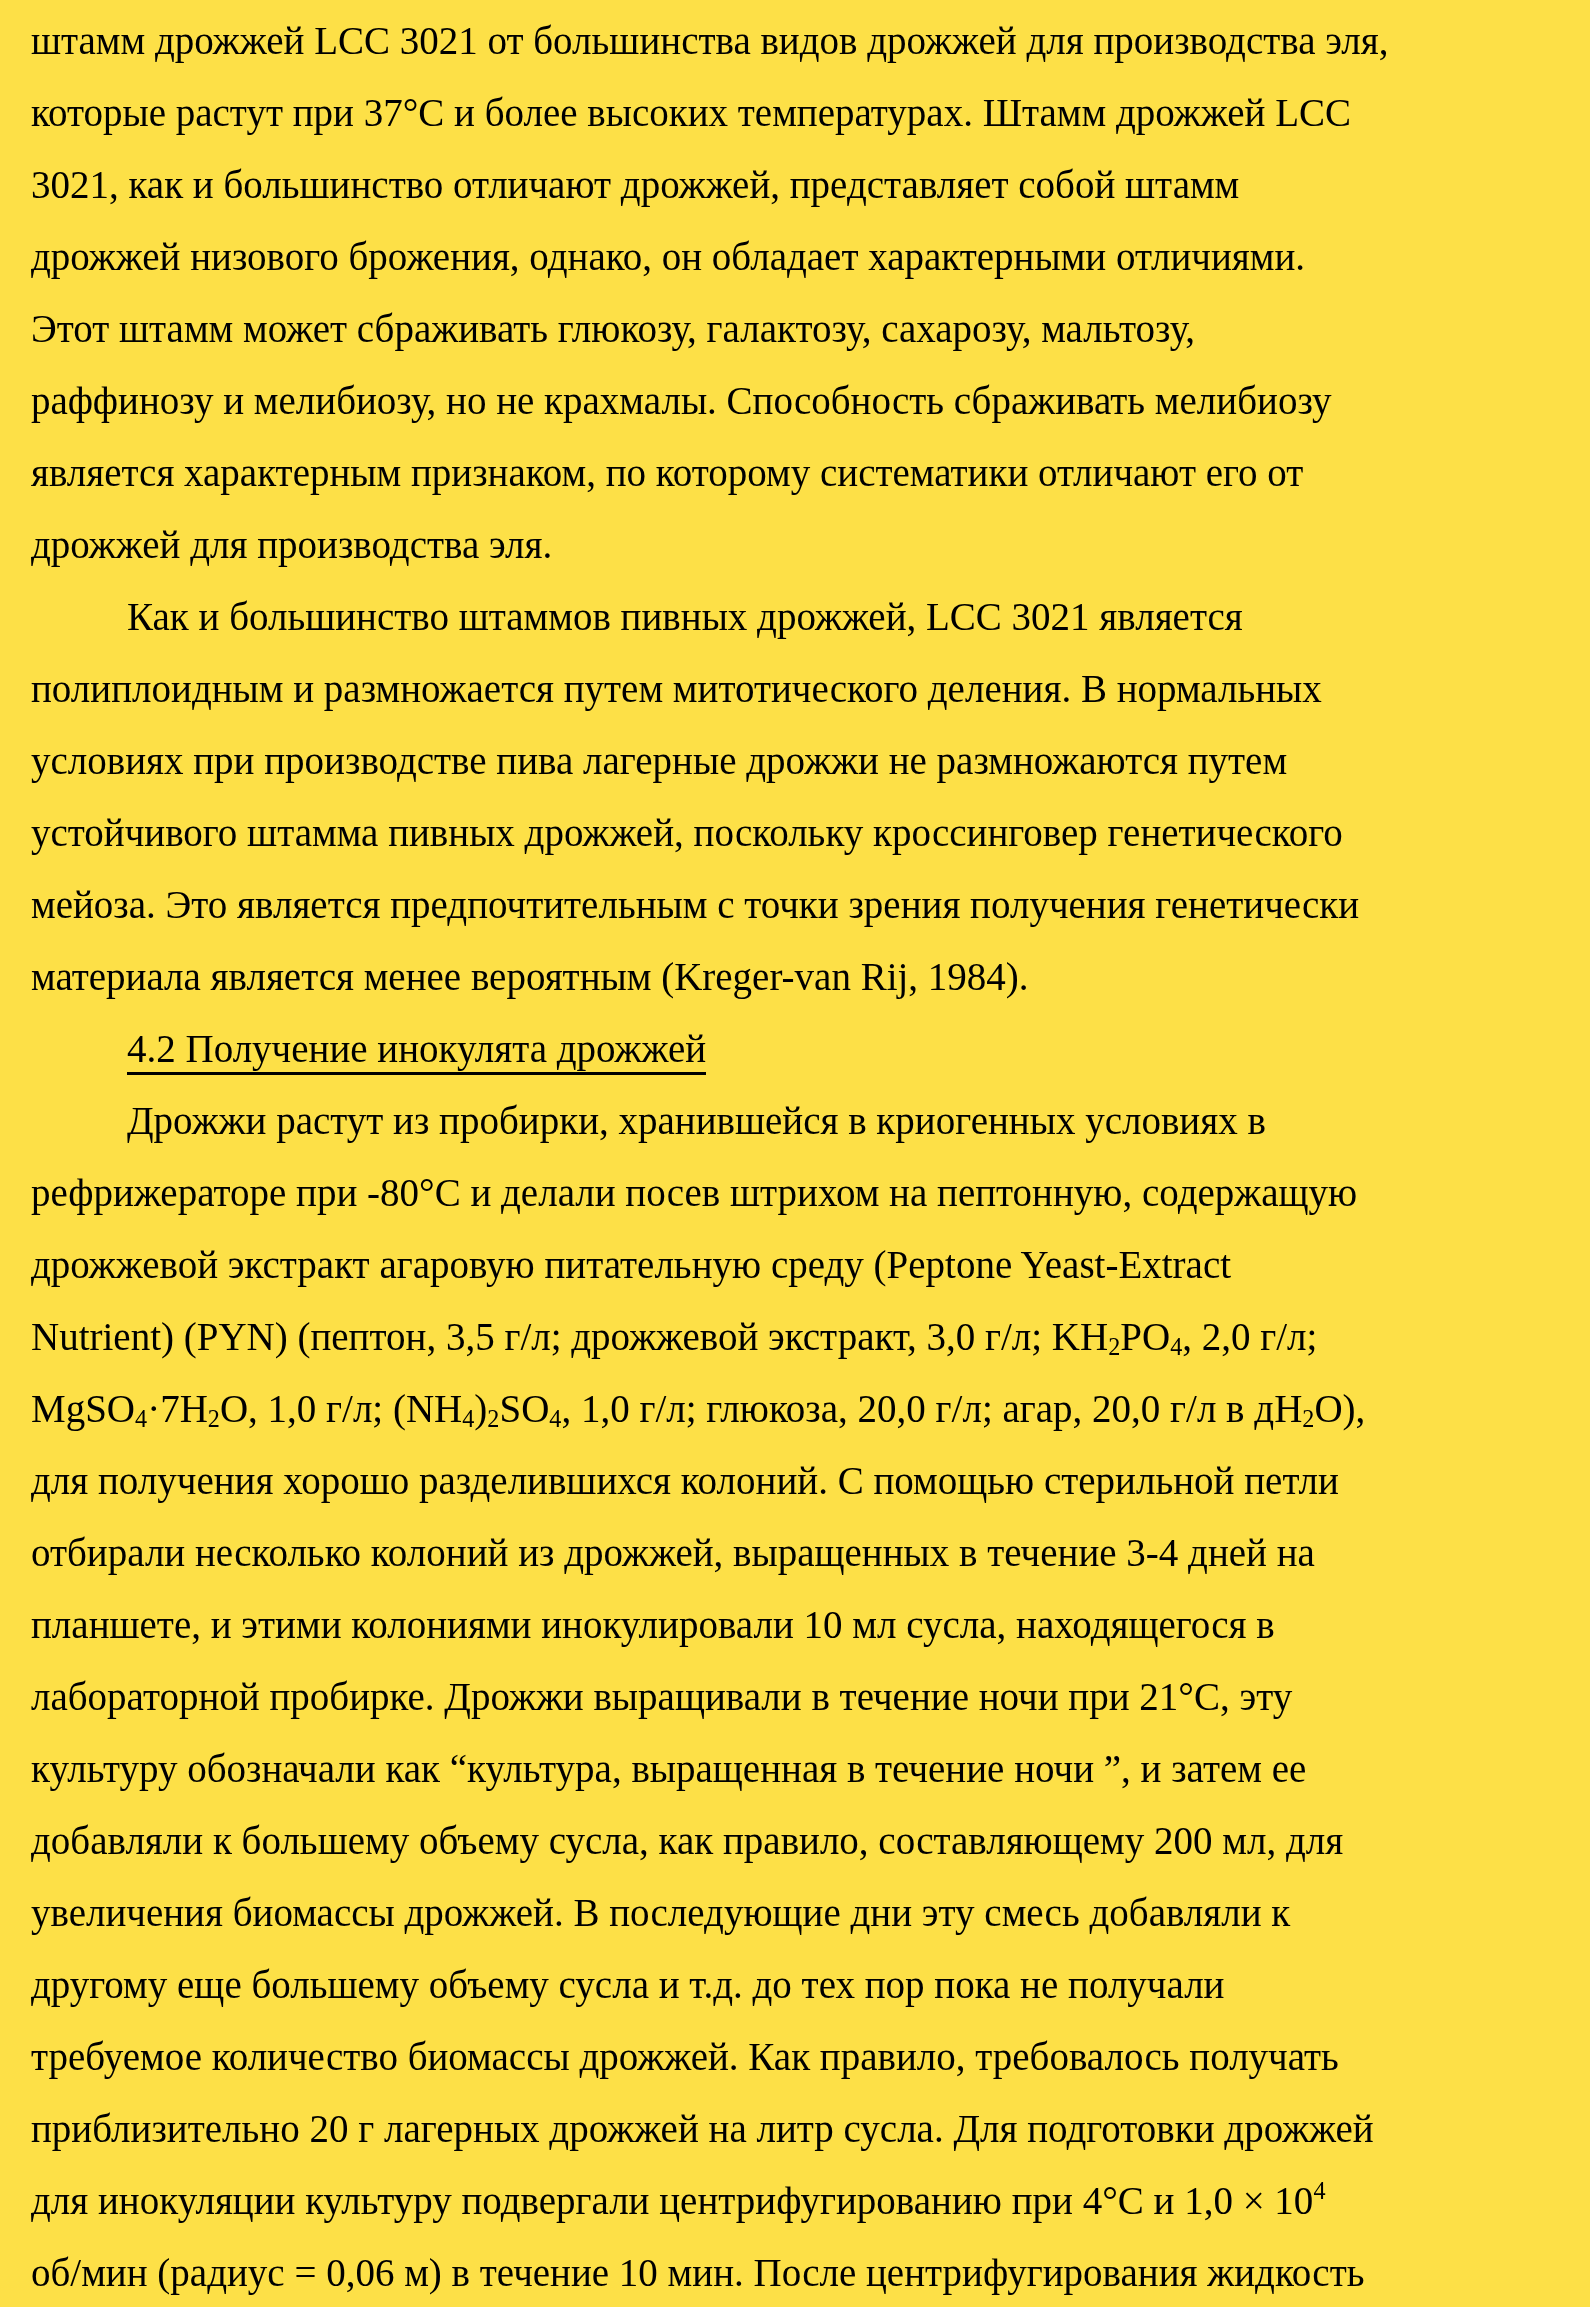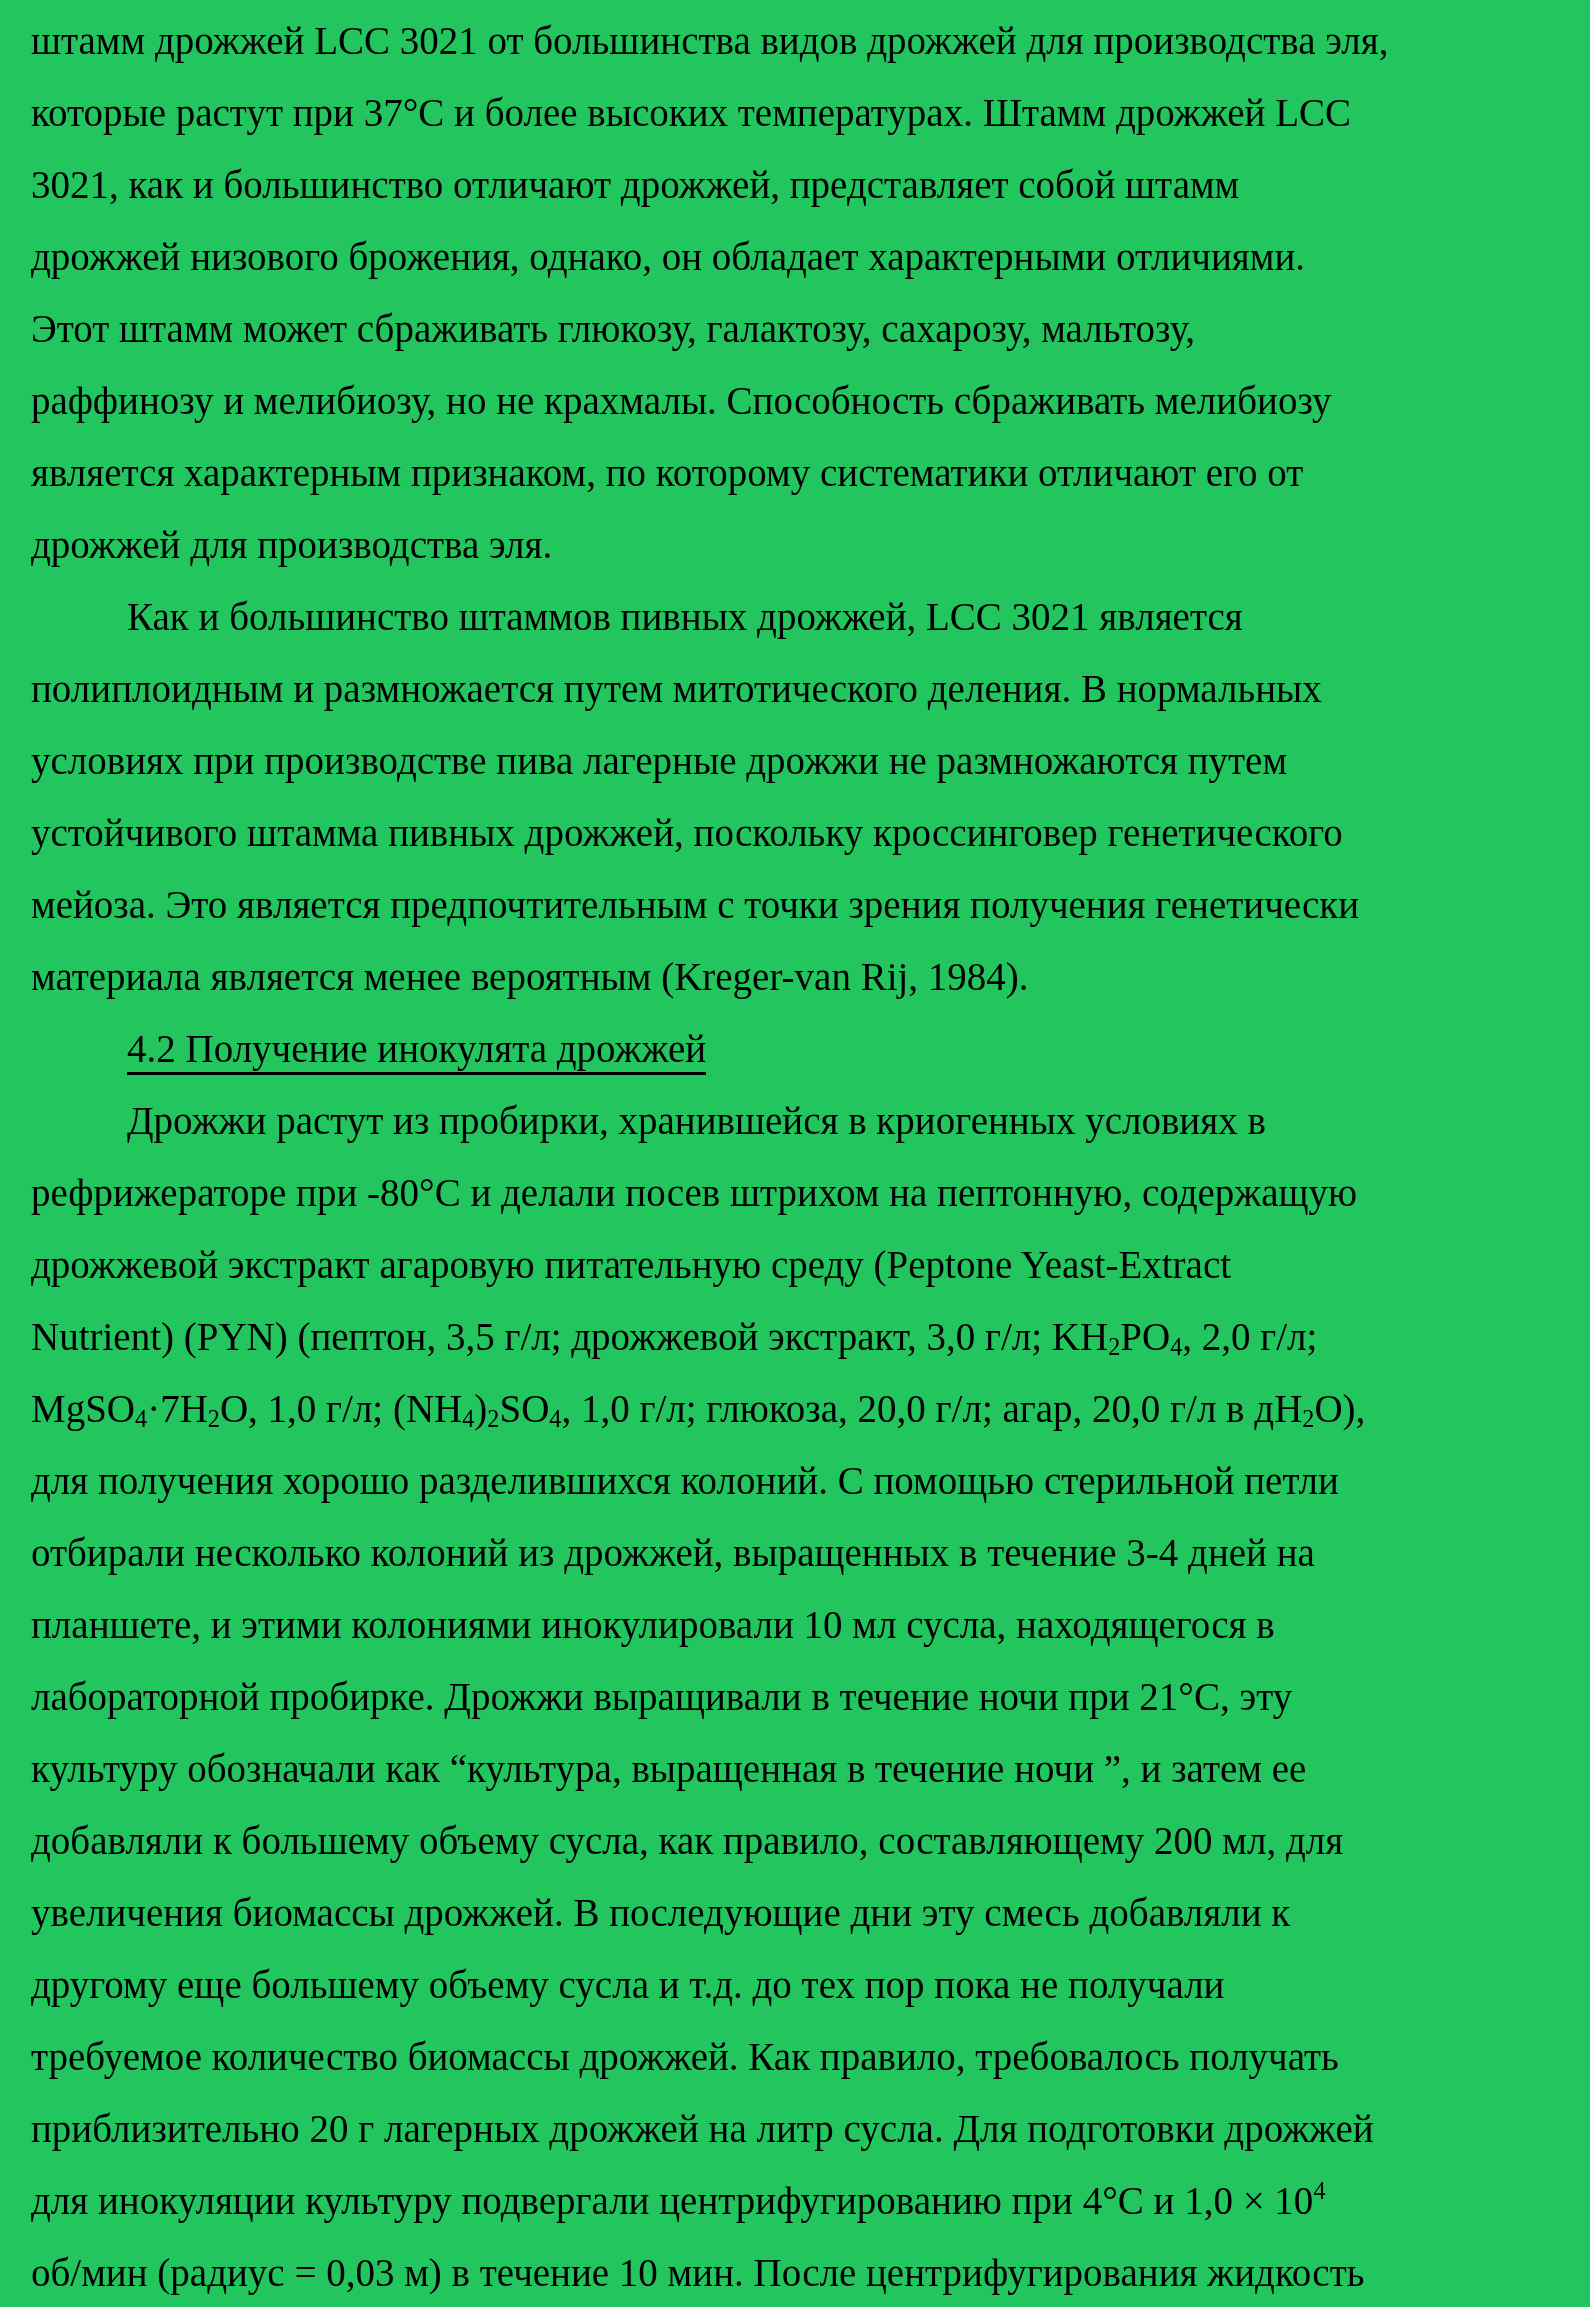--- a/index.html
+++ b/index.html
@@ -42,21 +42,21 @@
   sup {
     font-size: 0.62em;
     vertical-align: baseline;
     position: relative;
     top: -0.62em;
   }
 </style>
 </head>
 <body>
 
-<div class="page" style="background: #22c55e; color: rgb(0, 0, 0);">
+<div class="page" style="background: #fde047; color: rgb(0, 0, 0);">
     <div class="line"><span>штамм дрожжей LCC 3021 от большинства видов дрожжей для производства эля,</span></div>
     <div class="line"><span>которые растут при 37°C и более высоких температурах. Штамм дрожжей LCC</span></div>
     <div class="line"><span>3021, как и большинство отличают дрожжей, представляет собой штамм</span></div>
     <div class="line"><span>дрожжей низового брожения, однако, он обладает характерными отличиями.</span></div>
     <div class="line"><span>Этот штамм может сбраживать глюкозу, галактозу, сахарозу, мальтозу,</span></div>
     <div class="line"><span>раффинозу и мелибиозу, но не крахмалы. Способность сбраживать мелибиозу</span></div>
     <div class="line"><span>является характерным признаком, по которому систематики отличают его от</span></div>
     <div class="line"><span>дрожжей для производства эля.</span></div>
     <div class="line indent"><span>Как и большинство штаммов пивных дрожжей, LCC 3021 является</span></div>
     <div class="line"><span>полиплоидным и размножается путем митотического деления. В нормальных</span></div>
@@ -74,15 +74,15 @@
     <div class="line"><span>отбирали несколько колоний из дрожжей, выращенных в течение 3-4 дней на</span></div>
     <div class="line"><span>планшете, и этими колониями инокулировали 10 мл сусла, находящегося в</span></div>
     <div class="line"><span>лабораторной пробирке. Дрожжи выращивали в течение ночи при 21°C, эту</span></div>
     <div class="line"><span>культуру обозначали как “культура, выращенная в течение ночи ”, и затем ее</span></div>
     <div class="line"><span>добавляли к большему объему сусла, как правило, составляющему 200 мл, для</span></div>
     <div class="line"><span>увеличения биомассы дрожжей. В последующие дни эту смесь добавляли к</span></div>
     <div class="line"><span>другому еще большему объему сусла и т.д. до тех пор пока не получали</span></div>
     <div class="line"><span>требуемое количество биомассы дрожжей. Как правило, требовалось получать</span></div>
     <div class="line"><span>приблизительно 20 г лагерных дрожжей на литр сусла. Для подготовки дрожжей</span></div>
     <div class="line"><span>для инокуляции культуру подвергали центрифугированию при 4°C и 1,0 × 10</span><sup>4</sup></div>
-    <div class="line"><span>об/мин (радиус = 0,03 м) в течение 10 мин. После центрифугирования жидкость</span></div>
+    <div class="line"><span>об/мин (радиус = 0,06 м) в течение 10 мин. После центрифугирования жидкость</span></div>
   </div>
 
 
 </body></html>

